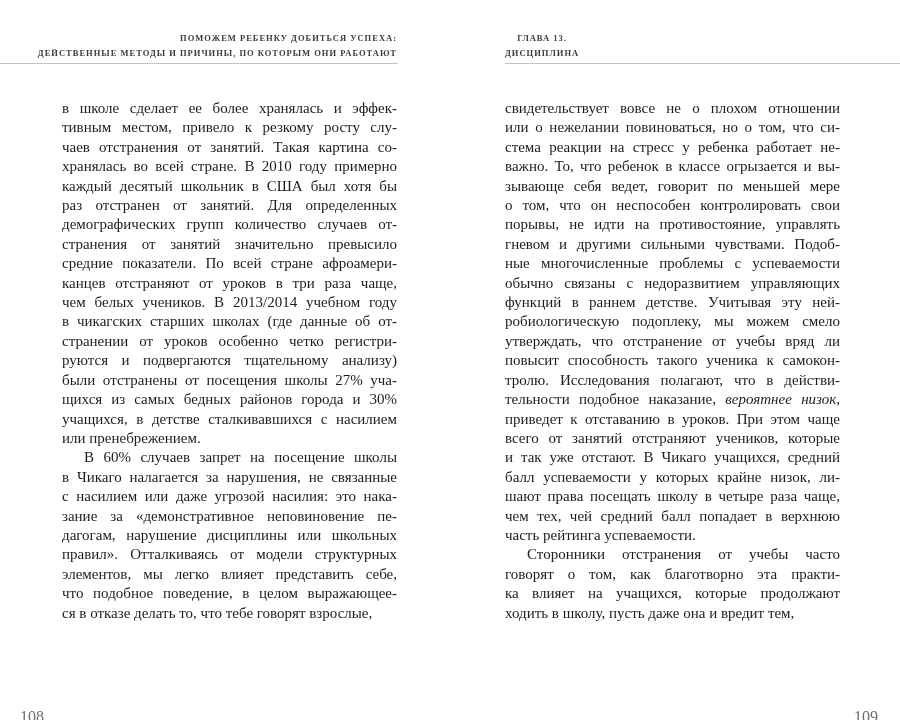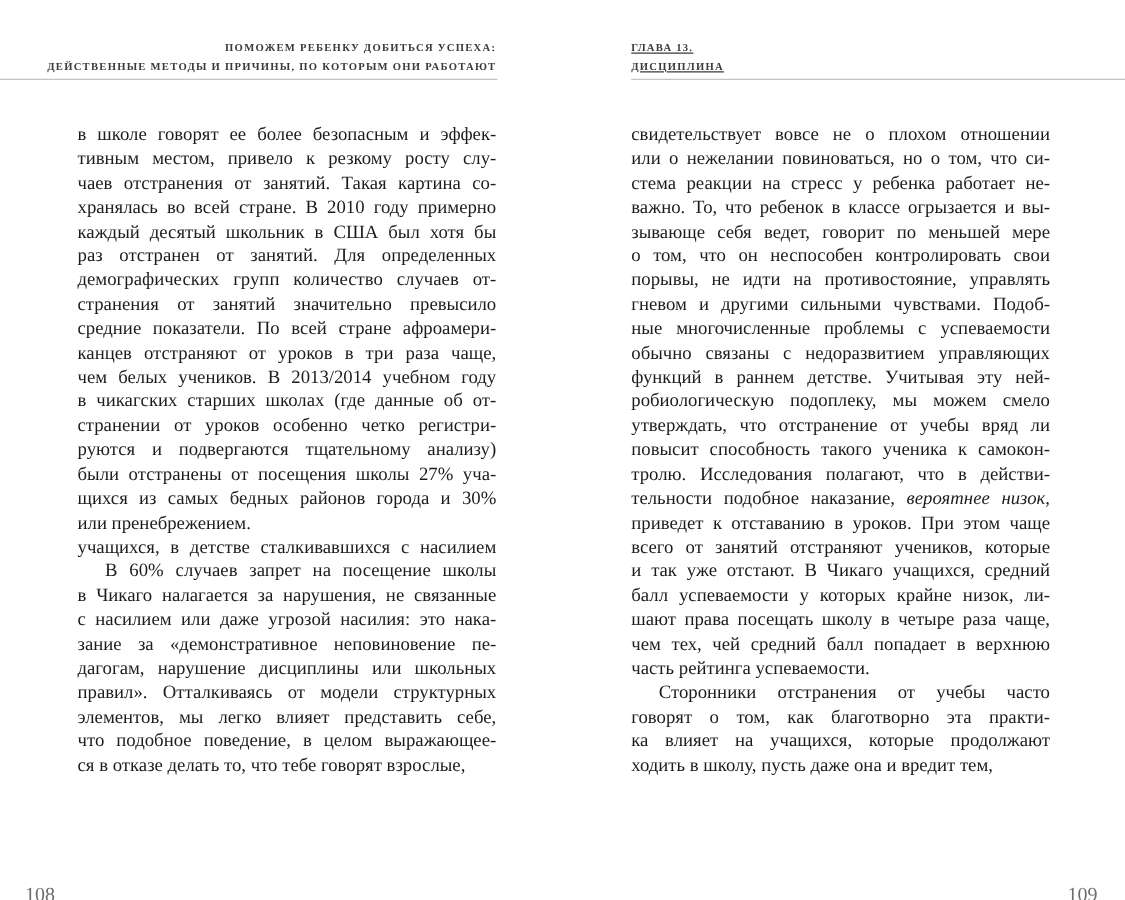--- a/index.html
+++ b/index.html
@@ -10,21 +10,21 @@
   .spread { position:relative; width:900px; height:720px; background:var(--bg, #fff); }
 
   
   .runhead {
     position:absolute; top:31px;
     font-size:8.5px; font-weight:700; letter-spacing:1px;
     line-height:15px; color:var(--header_color, #3a3a3a);
     text-transform:uppercase; white-space:nowrap;
   }
   .runhead-left { right:503px; text-align:right; }
-  .runhead-right { left:505px; text-align:left;text-decoration:underline; }
+  .runhead-right { left:505px; text-align:center; }
 
   
   .rule { position:absolute; top:63px; height:1px; background:var(--rule_color, #c4c4c4); }
   .rule-left { left:0; width:398px; }
   .rule-right { left:505px; width:395px; }
 
   
   .col {
     position:absolute; top:99px; width:335px;
     font-size:15px; line-height:19.4px;
@@ -57,38 +57,38 @@
 
   <div class="runhead runhead-right">
     <div>ГЛАВА 13.</div>
     <div>ДИСЦИПЛИНА</div>
   </div>
 
   <div class="rule rule-left"></div>
   <div class="rule rule-right"></div>
 
   <div class="col col-left">
-      <div class="line">в школе говорят ее более безопасным и эффек-</div>
+      <div class="line">в школе сделает ее более хранялась и эффек-</div>
       <div class="line">тивным местом, привело к резкому росту слу-</div>
       <div class="line">чаев отстранения от занятий. Такая картина со-</div>
       <div class="line">хранялась во всей стране. В 2010 году примерно</div>
       <div class="line">каждый десятый школьник в США был хотя бы</div>
       <div class="line">раз отстранен от занятий. Для определенных</div>
       <div class="line">демографических групп количество случаев от-</div>
       <div class="line">странения от занятий значительно превысило</div>
       <div class="line">средние показатели. По всей стране афроамери-</div>
       <div class="line">канцев отстраняют от уроков в три раза чаще,</div>
       <div class="line">чем белых учеников. В 2013/2014 учебном году</div>
       <div class="line">в чикагских старших школах (где данные об от-</div>
       <div class="line">странении от уроков особенно четко регистри-</div>
       <div class="line">руются и подвергаются тщательному анализу)</div>
       <div class="line">были отстранены от посещения школы 27% уча-</div>
       <div class="line">щихся из самых бедных районов города и 30%</div>
+      <div class="line">учащихся, в детстве сталкивавшихся с насилием</div>
       <div class="line pend">или пренебрежением.</div>
-      <div class="line">учащихся, в детстве сталкивавшихся с насилием</div>
       <div class="line ind">В 60% случаев запрет на посещение школы</div>
       <div class="line">в Чикаго налагается за нарушения, не связанные</div>
       <div class="line">с насилием или даже угрозой насилия: это нака-</div>
       <div class="line">зание за «демонстративное неповиновение пе-</div>
       <div class="line">дагогам, нарушение дисциплины или школьных</div>
       <div class="line">правил». Отталкиваясь от модели структурных</div>
       <div class="line">элементов, мы легко влияет представить себе,</div>
       <div class="line">что подобное поведение, в целом выражающее-</div>
       <div class="line pend">ся в отказе делать то, что тебе говорят взрослые,</div>
     </div>

